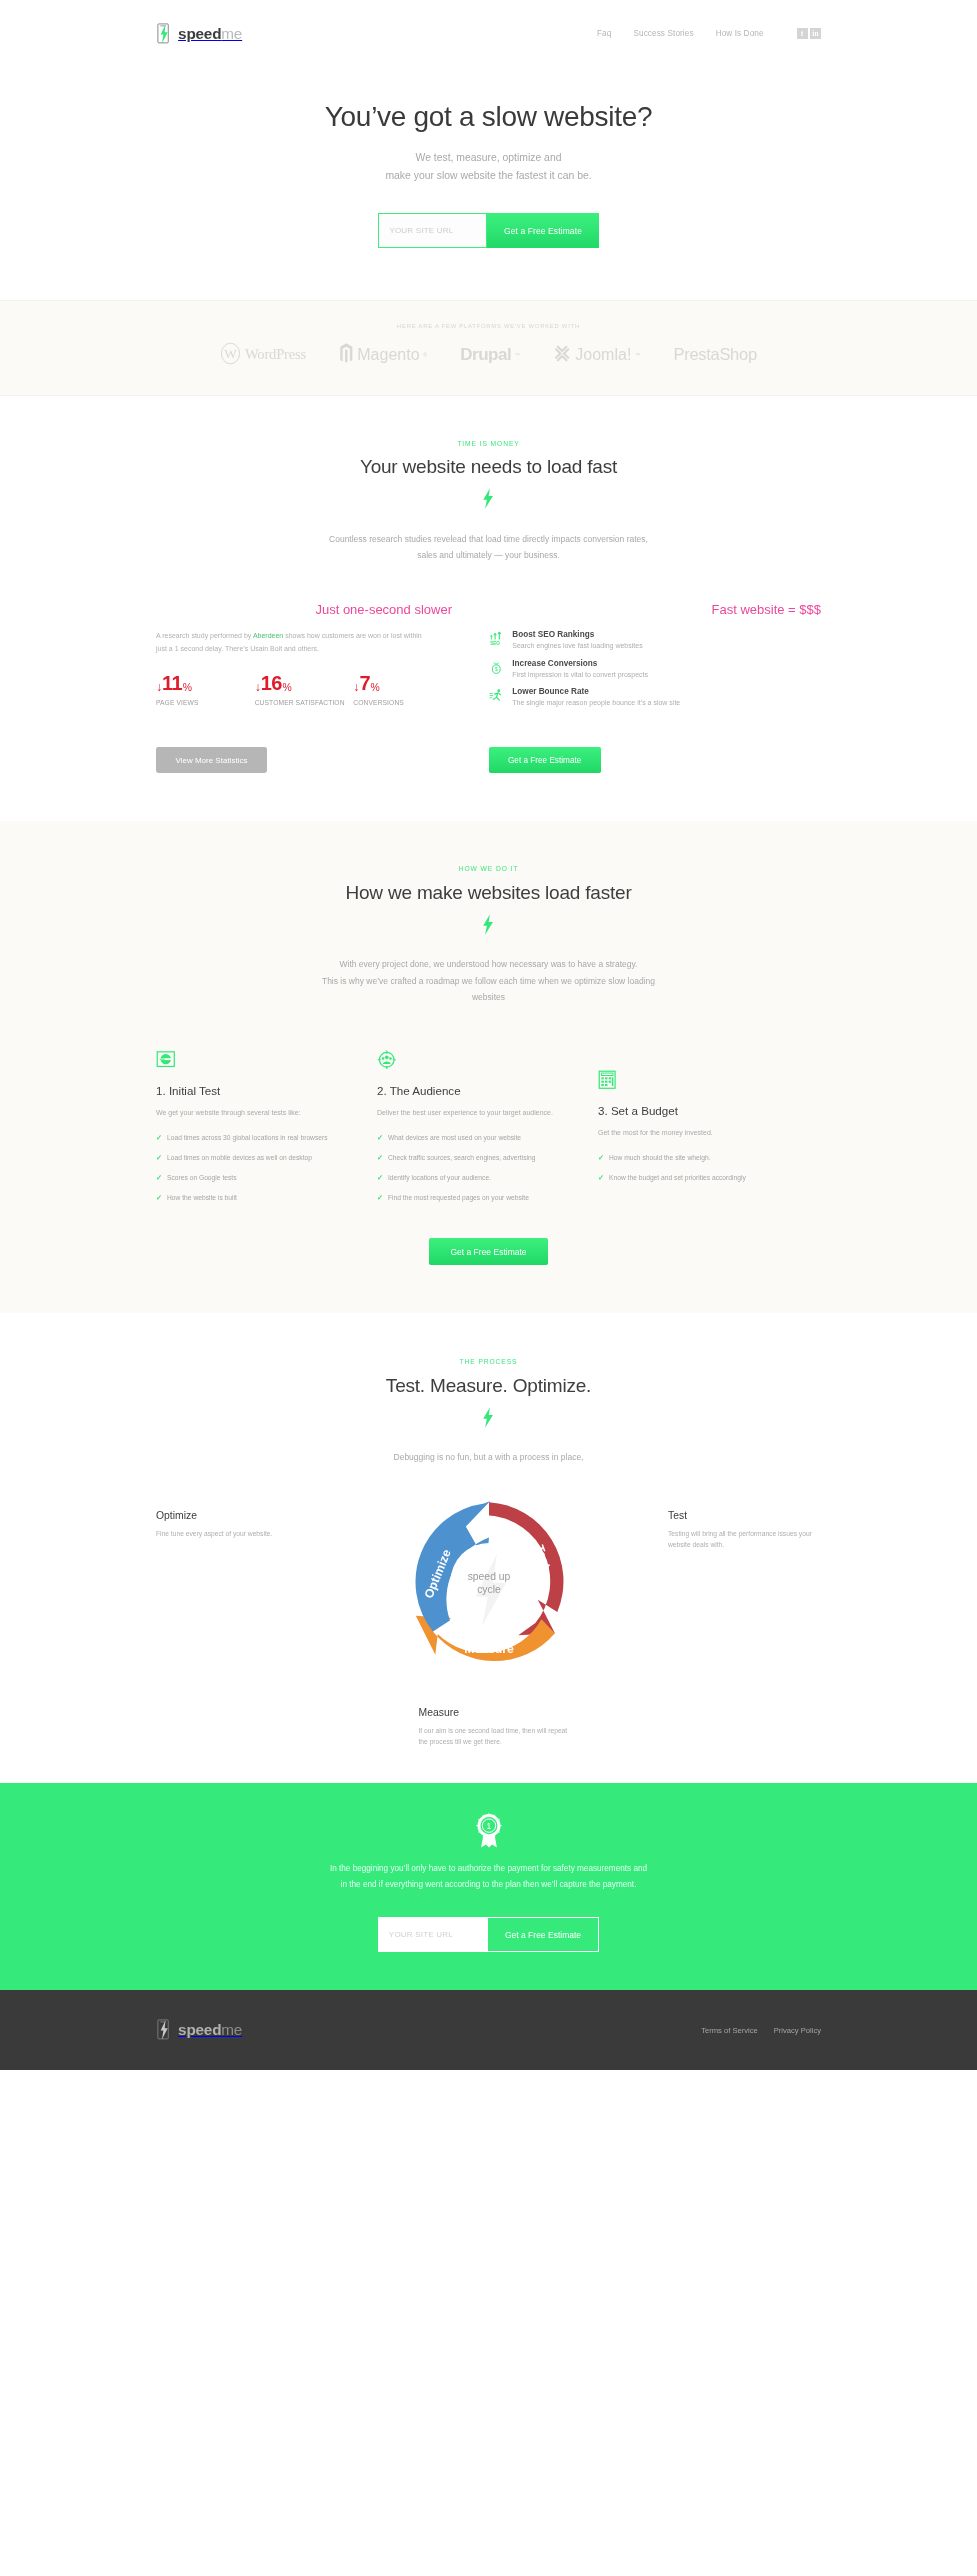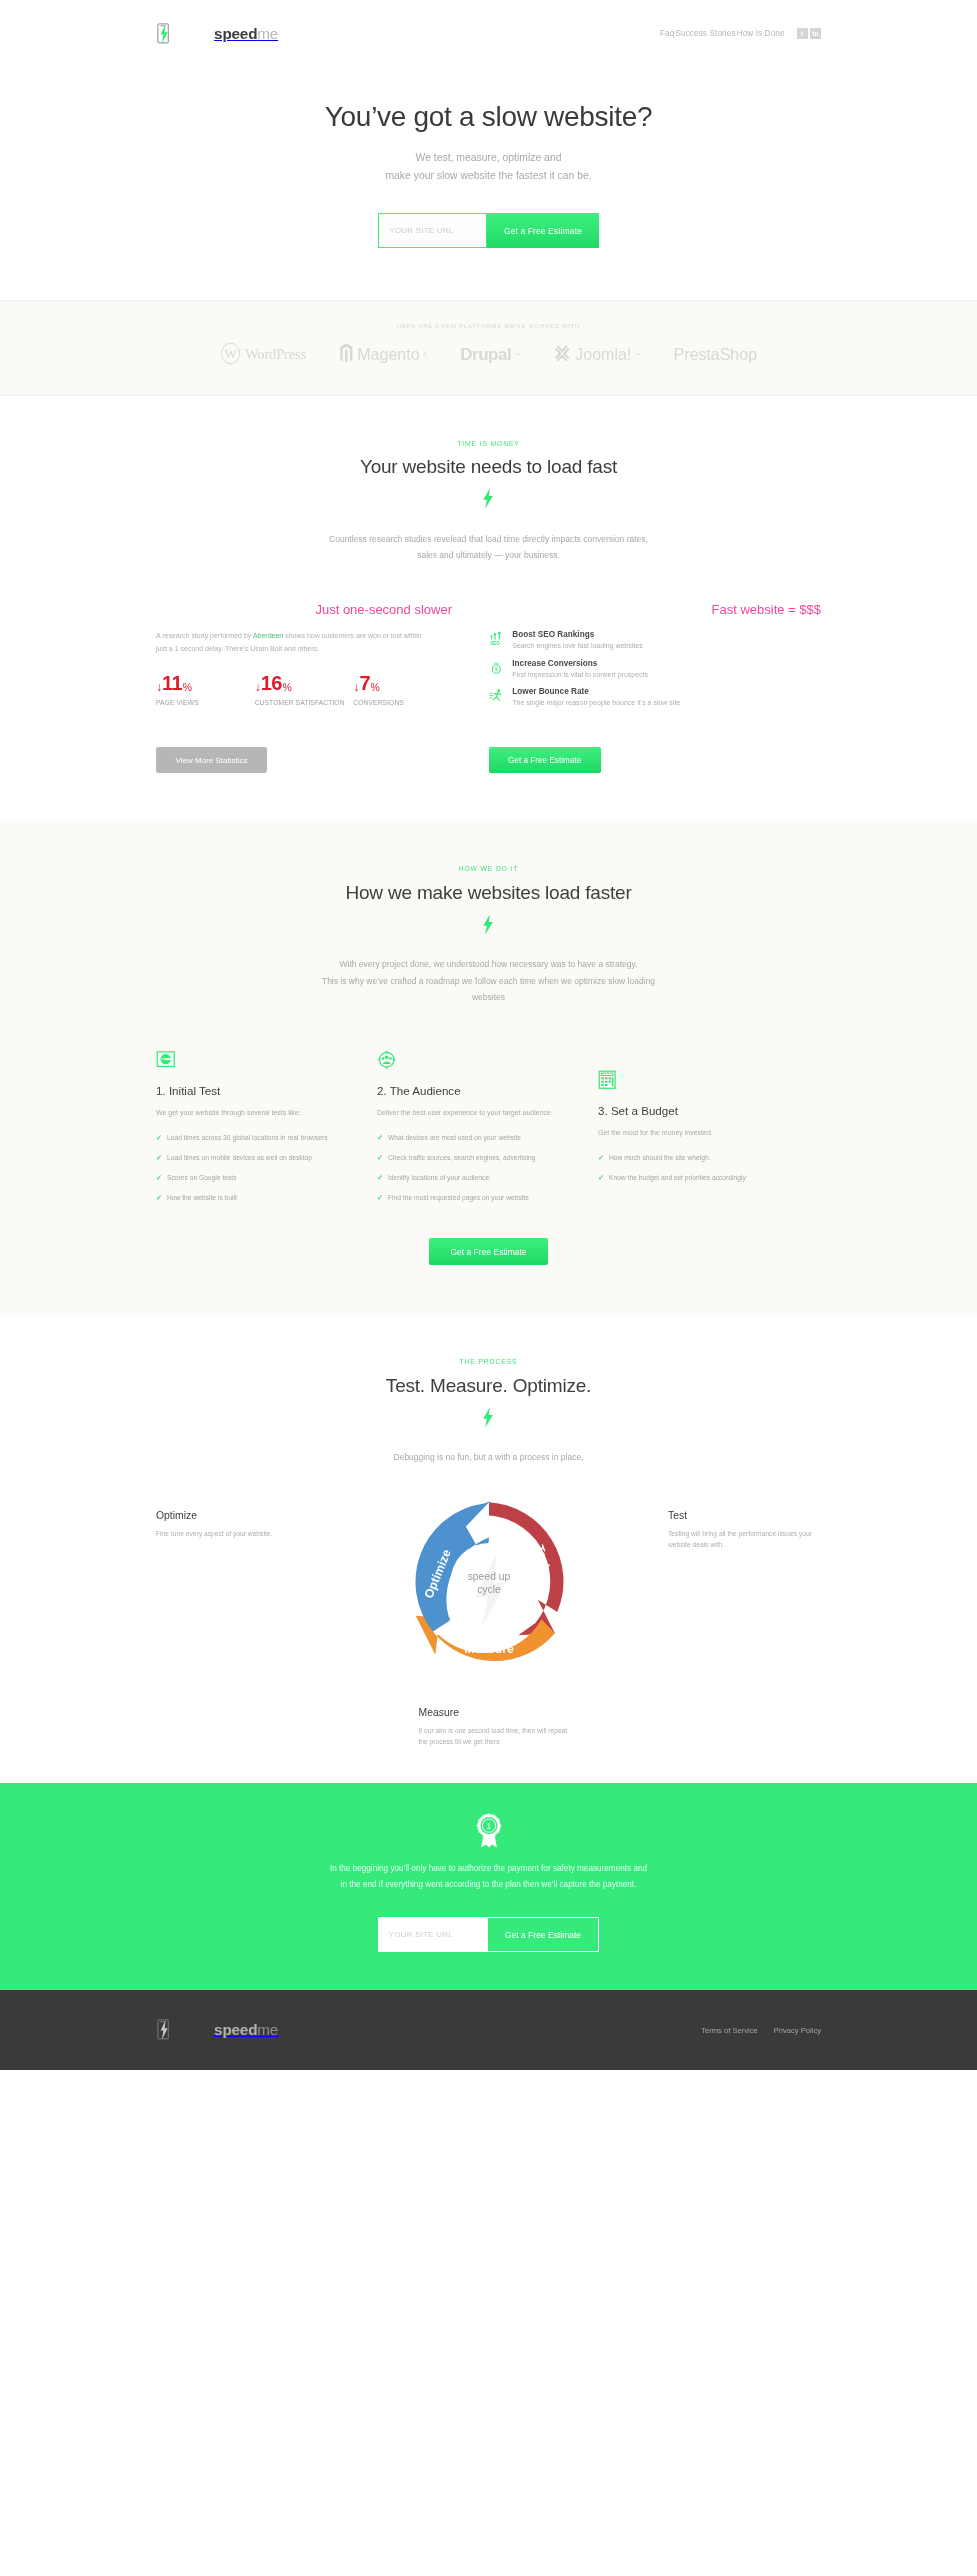--- a/index.html
+++ b/index.html
@@ -19,25 +19,25 @@
     display: flex;
     align-items: center;
     background: #fff;
   }
   .header-inner {
     width: 665px; margin: 0 auto;
     display: flex; align-items: center; justify-content: space-between;
   }
   .logo { display: flex; align-items: center; gap: 6.1px; }
   .logo-mark { width: 16px; height: 22px; position: relative; }
-  .logo-text { font-size: 15.3px; letter-spacing: -0.2px; margin-left: 36px; }
+  .logo-text { font-size: 15.3px; letter-spacing: -0.2px; }
   .logo-text b { color: #3d3d3d; font-weight: 700; }
   .logo-text span { color: #b9b9b9; font-weight: 400; }
 
-  .main-nav { display: flex; align-items: center; gap: 1px; }
+  .main-nav { display: flex; align-items: center; gap: 22px; }
   .main-nav a {
     color: #b5b5b5; font-size: 8.2px; text-decoration: none;
     letter-spacing: 0.1px;
   }
   .social { display: flex; gap: 2.4px; margin-left: 11px; }
   .social .sq {
     width: 11px; height: 11px; background: #d4d4d4; color: #fff;
     font-size: 7.3px; line-height: 11px; text-align: center;
     font-family: "Liberation Serif", serif; font-weight: 700;
   }

